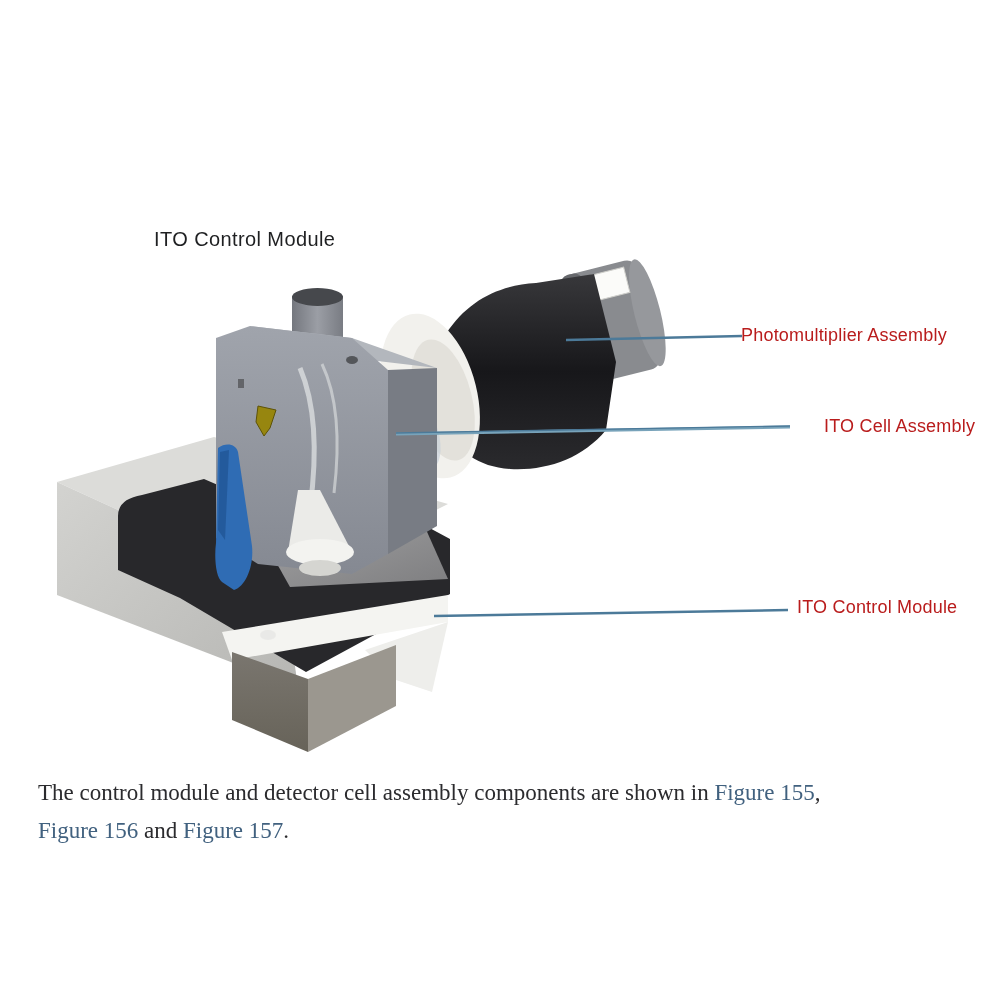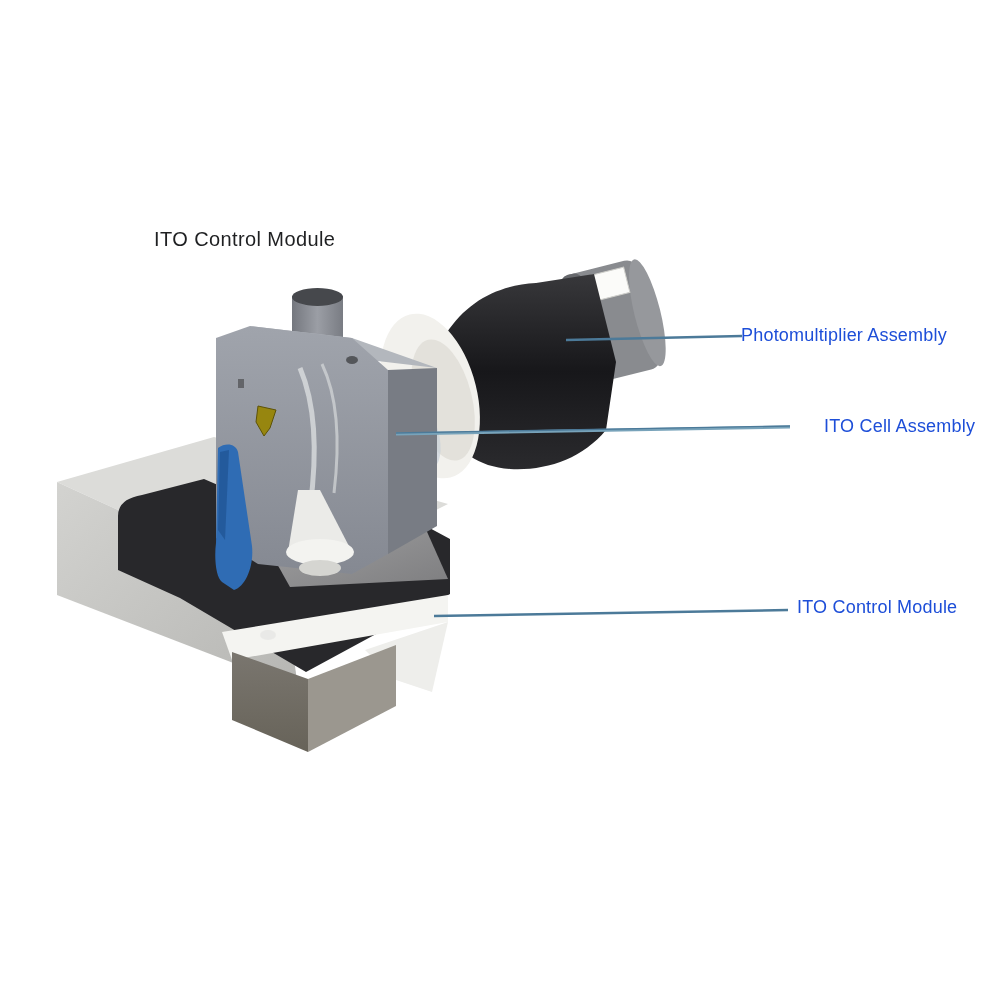--- a/index.html
+++ b/index.html
@@ -2,21 +2,21 @@
 <html><head>
 <meta charset="utf-8">
 <style>
   html,body{margin:0;padding:0;background:#ffffff;}
   .page{
     position:relative;width:1000px;height:1000px;background:#ffffff;
     font-family:"Liberation Sans",sans-serif;overflow:hidden;margin-top:38px;
   }
   .device-svg{position:absolute;left:0;top:0;width:1000px;height:1000px;}
   .callout{
-    position:absolute;font-size:18px;color:#1d4ed8;white-space:nowrap;
+    position:absolute;font-size:18px;color:#b91c1c;white-space:nowrap;
     font-family:"Liberation Sans",sans-serif;letter-spacing:.2px;
   }
   .top-label{
     position:absolute;left:154px;top:190px;font-size:20px;color:#1f2022;
     letter-spacing:.4px;white-space:nowrap;
   }
   .callout-1{left:741px;top:287px;}
   .callout-2{left:824px;top:378px;}
   .callout-3{left:797px;top:559px;}
   .bodytext{
@@ -129,14 +129,18 @@
     <line x1="396" y1="396" x2="790" y2="389" stroke="#78a3ba" stroke-width="3"></line>
     <line x1="396" y1="395" x2="790" y2="388" stroke="#4c7a99" stroke-width="1.3"></line>
     <line x1="434" y1="578" x2="788" y2="572" stroke="#4c7a99" stroke-width="2.5"></line>
   </svg>
 
   <div class="top-label">ITO Control Module</div>
   <div class="callout callout-1">Photomultiplier Assembly</div>
   <div class="callout callout-2">ITO Cell Assembly</div>
   <div class="callout callout-3">ITO Control Module</div>
 
+  <div class="bodytext">
+    <div><span>The control module and detector cell assembly components are shown in </span><span class="fig-link">Figure 155</span><span>,</span></div>
+    <div><span class="fig-link">Figure 156</span><span> and </span><span class="fig-link">Figure 157</span><span>.</span></div>
+  </div>
 
 </div>
 
 </body></html>

